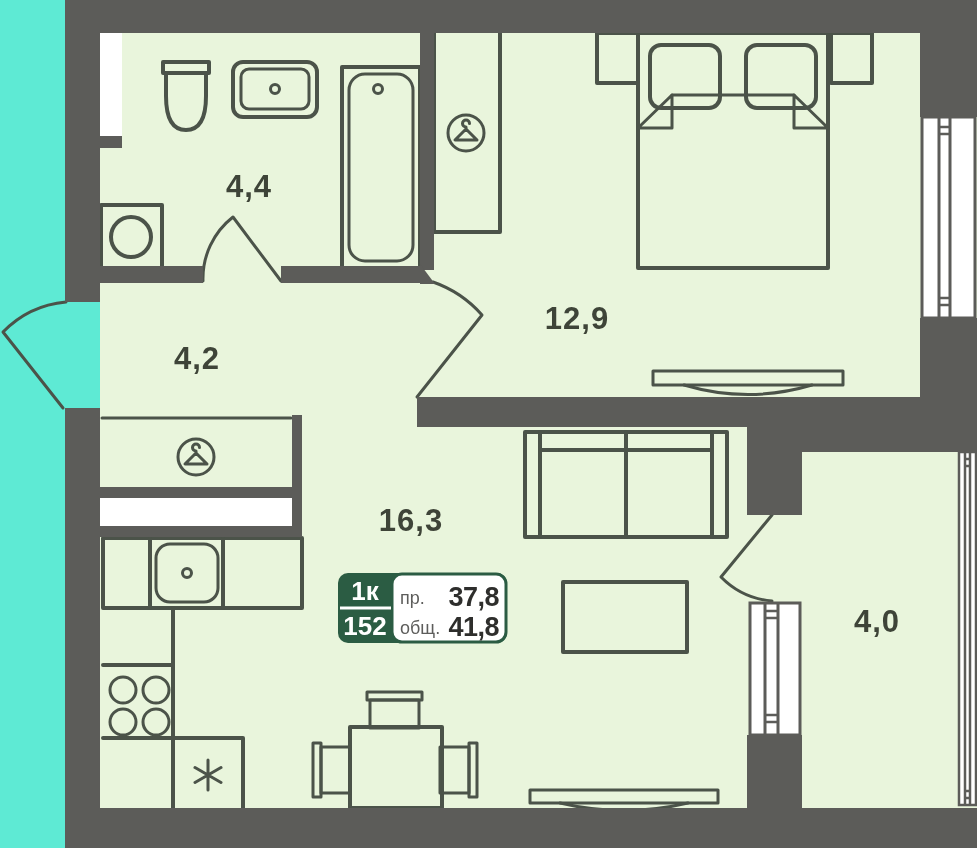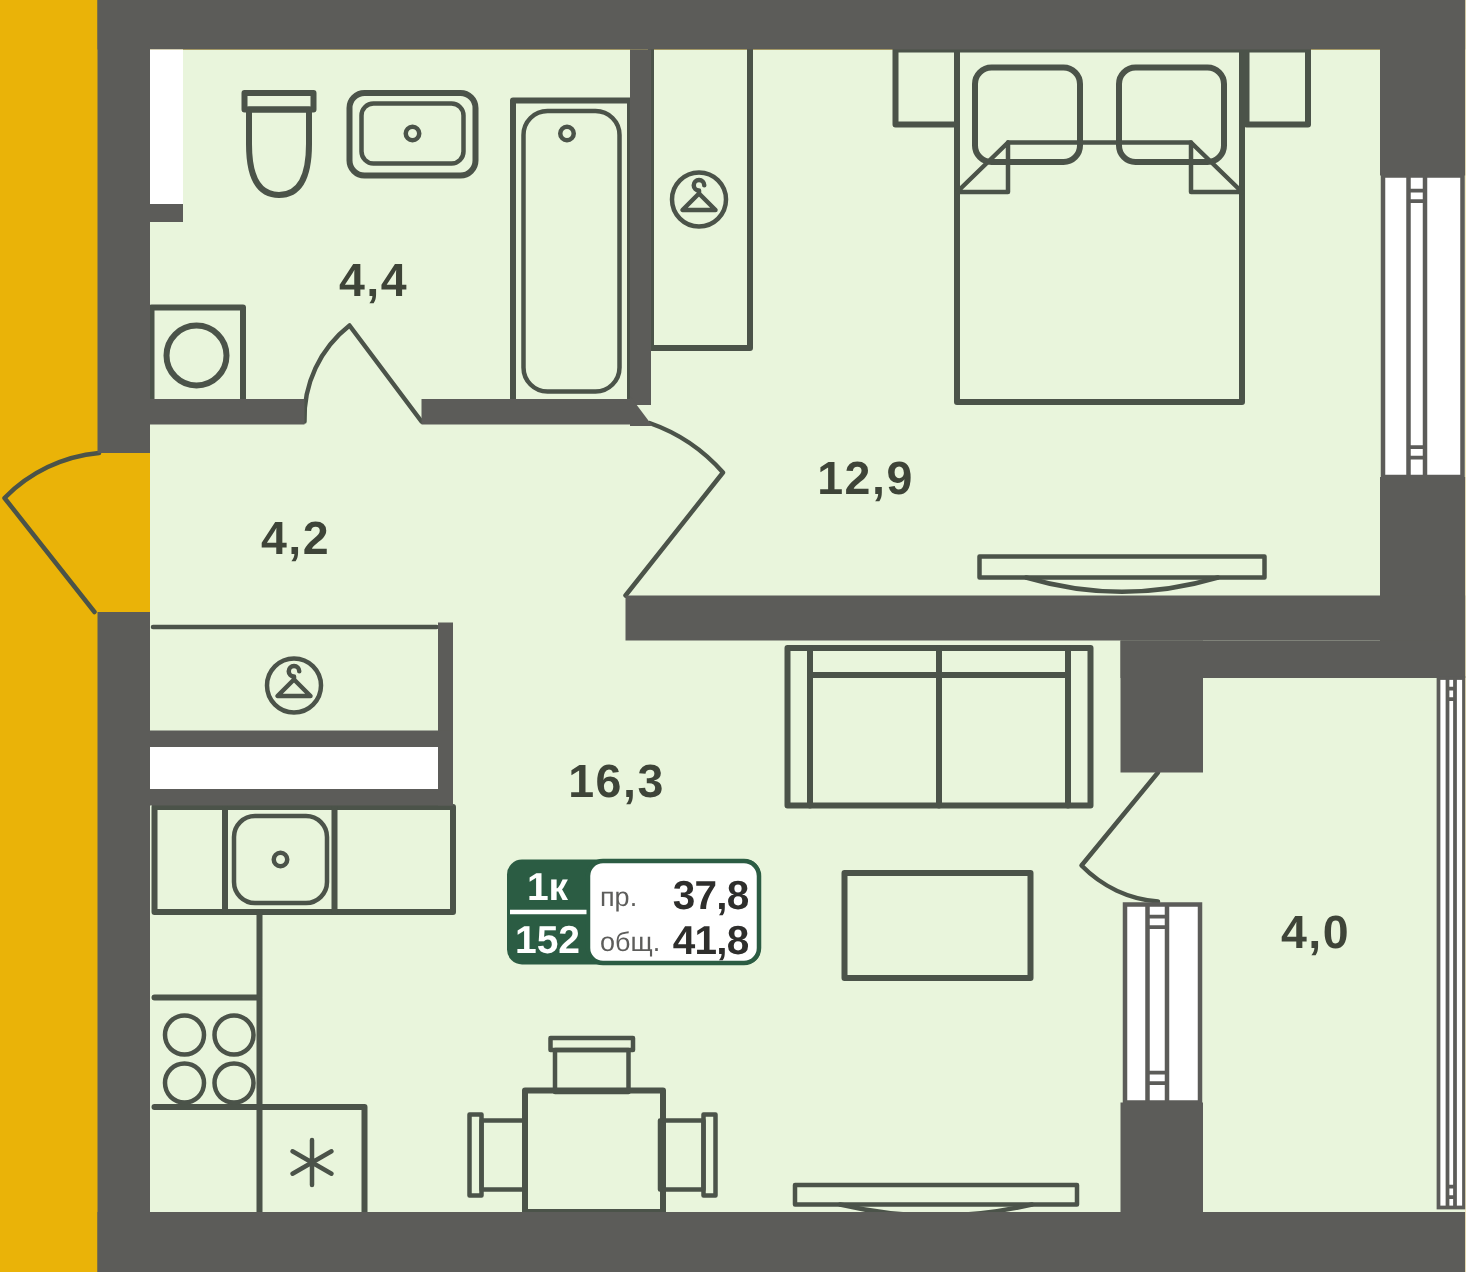--- a/index.html
+++ b/index.html
@@ -1,16 +1,16 @@
 <!DOCTYPE html>
 <html><head>
 <meta charset="utf-8">
 <style>
   html,body{margin:0;padding:0;background:#ffffff;}
-  .stage{width:977px;height:848px;position:relative;background:#eab308;overflow:hidden;}
+  .stage{width:977px;height:848px;position:relative;background:#5eead4;overflow:hidden;}
   svg{display:block;}
   .wall{fill:#5c5c59;stroke:none;}
   .floor{fill:#e9f5dc;stroke:none;}
   .white{fill:#ffffff;stroke:none;}
   .fx{fill:none;stroke:#4b5349;stroke-width:4;stroke-linecap:round;stroke-linejoin:round;}
   .fx-thin{fill:none;stroke:#4b5349;stroke-width:3;stroke-linecap:round;stroke-linejoin:round;}
   .frame{fill:none;stroke:#5c5c59;stroke-width:3;}
   .frame-thin{fill:none;stroke:#5c5c59;stroke-width:2.5;}
   .room-label{font-family:"Liberation Sans",sans-serif;font-size:31px;font-weight:600;
               fill:#3e4438;letter-spacing:1px;}

